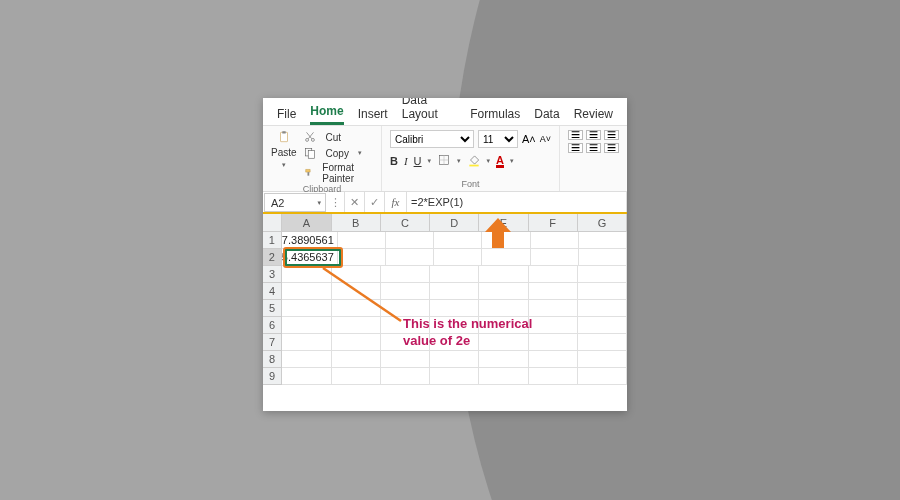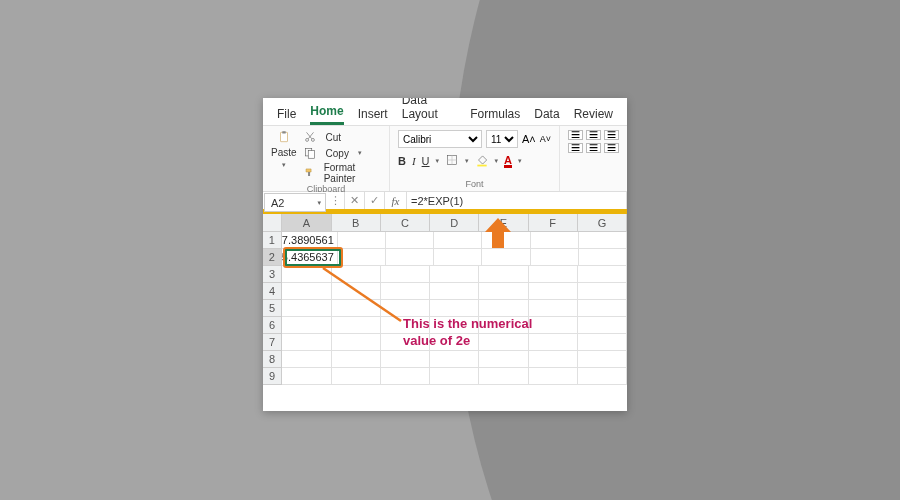--- a/index.html
+++ b/index.html
@@ -16,21 +16,21 @@
   .paste-col{display:flex;flex-direction:column;align-items:center;gap:3px}
   .paste-col .lbl{font-size:10px;color:#333}
   .mini-col{display:flex;flex-direction:column;gap:2px;font-size:10px;color:#333}
   .mini-row{display:flex;align-items:center;gap:9px}
   .font-top{display:flex;gap:4px;align-items:center}
   .font-top select{font-size:10px;height:18px;border:1px solid #ccc;background:#fff}
   .font-bot{display:flex;gap:6px;font-size:11px;color:#333;align-items:center;margin-top:5px}
   .align-grid{display:flex;flex-direction:column;gap:3px}
   .align-row{display:flex;gap:3px}
   .abox{width:15px;height:10px;border:1px solid #bbb;background:#fff;display:flex;align-items:center;justify-content:center}
-  .nb{position:relative;display:flex;height:22px;border-bottom:5px solid #eab308;background:#fff;font-size:11px}
+  .nb{position:relative;display:flex;height:22px;border-bottom:2px solid #eab308;background:#fff;font-size:11px}
   .nb-cell{border-right:1px solid #ddd;display:flex;align-items:center;justify-content:center;color:#888}
   .nb-name{width:62px;color:#333;padding-left:6px;justify-content:flex-start;background:#fff;border:1px solid #ccc;margin:1px;height:19px}
   .nb-fx{width:22px;font-style:italic;font-family:serif;color:#666}
   .nb-formula{flex:1;color:#333;padding-left:4px;justify-content:flex-start}
   .grid{position:relative}
   .hdr-row{display:flex;height:18px;background:#eef0f1;font-size:11px;color:#555}
   .corn{width:22px;border-right:1px solid #ccc;border-bottom:1px solid #ccc;background:#eef0f1}
   .ch{width:56px;border-right:1px solid #ccc;border-bottom:1px solid #ccc;display:flex;align-items:center;justify-content:center}
   .ch.sel{background:#d4d4d4}
   .row{display:flex;height:17px;font-size:11px;color:#222}
@@ -99,21 +99,21 @@
           </div>
         </div>
       </div>
       <div class="group-label">Clipboard</div>
     </div>
 
     <div class="group">
       <div>
         <div class="font-top">
           <select style="width:84px"><option>Calibri</option></select>
-          <select style="width:32px"><option>11</option></select>
+          <select style="width:40px"><option>11</option></select>
           <span style="font-size:11px">A˄</span>
           <span style="font-size:9px">A˅</span>
         </div>
         <div class="font-bot">
           <span style="font-weight:bold">B</span>
           <span style="font-style:italic;font-family:serif">I</span>
           <span class="u">U</span>
             <span style="font-size:7px;color:#666">▾</span>
           <span><svg class="ic" viewBox="0 0 24 24">
                 <rect x="4" y="4" width="16" height="16" fill="none" stroke="#555"></rect>

